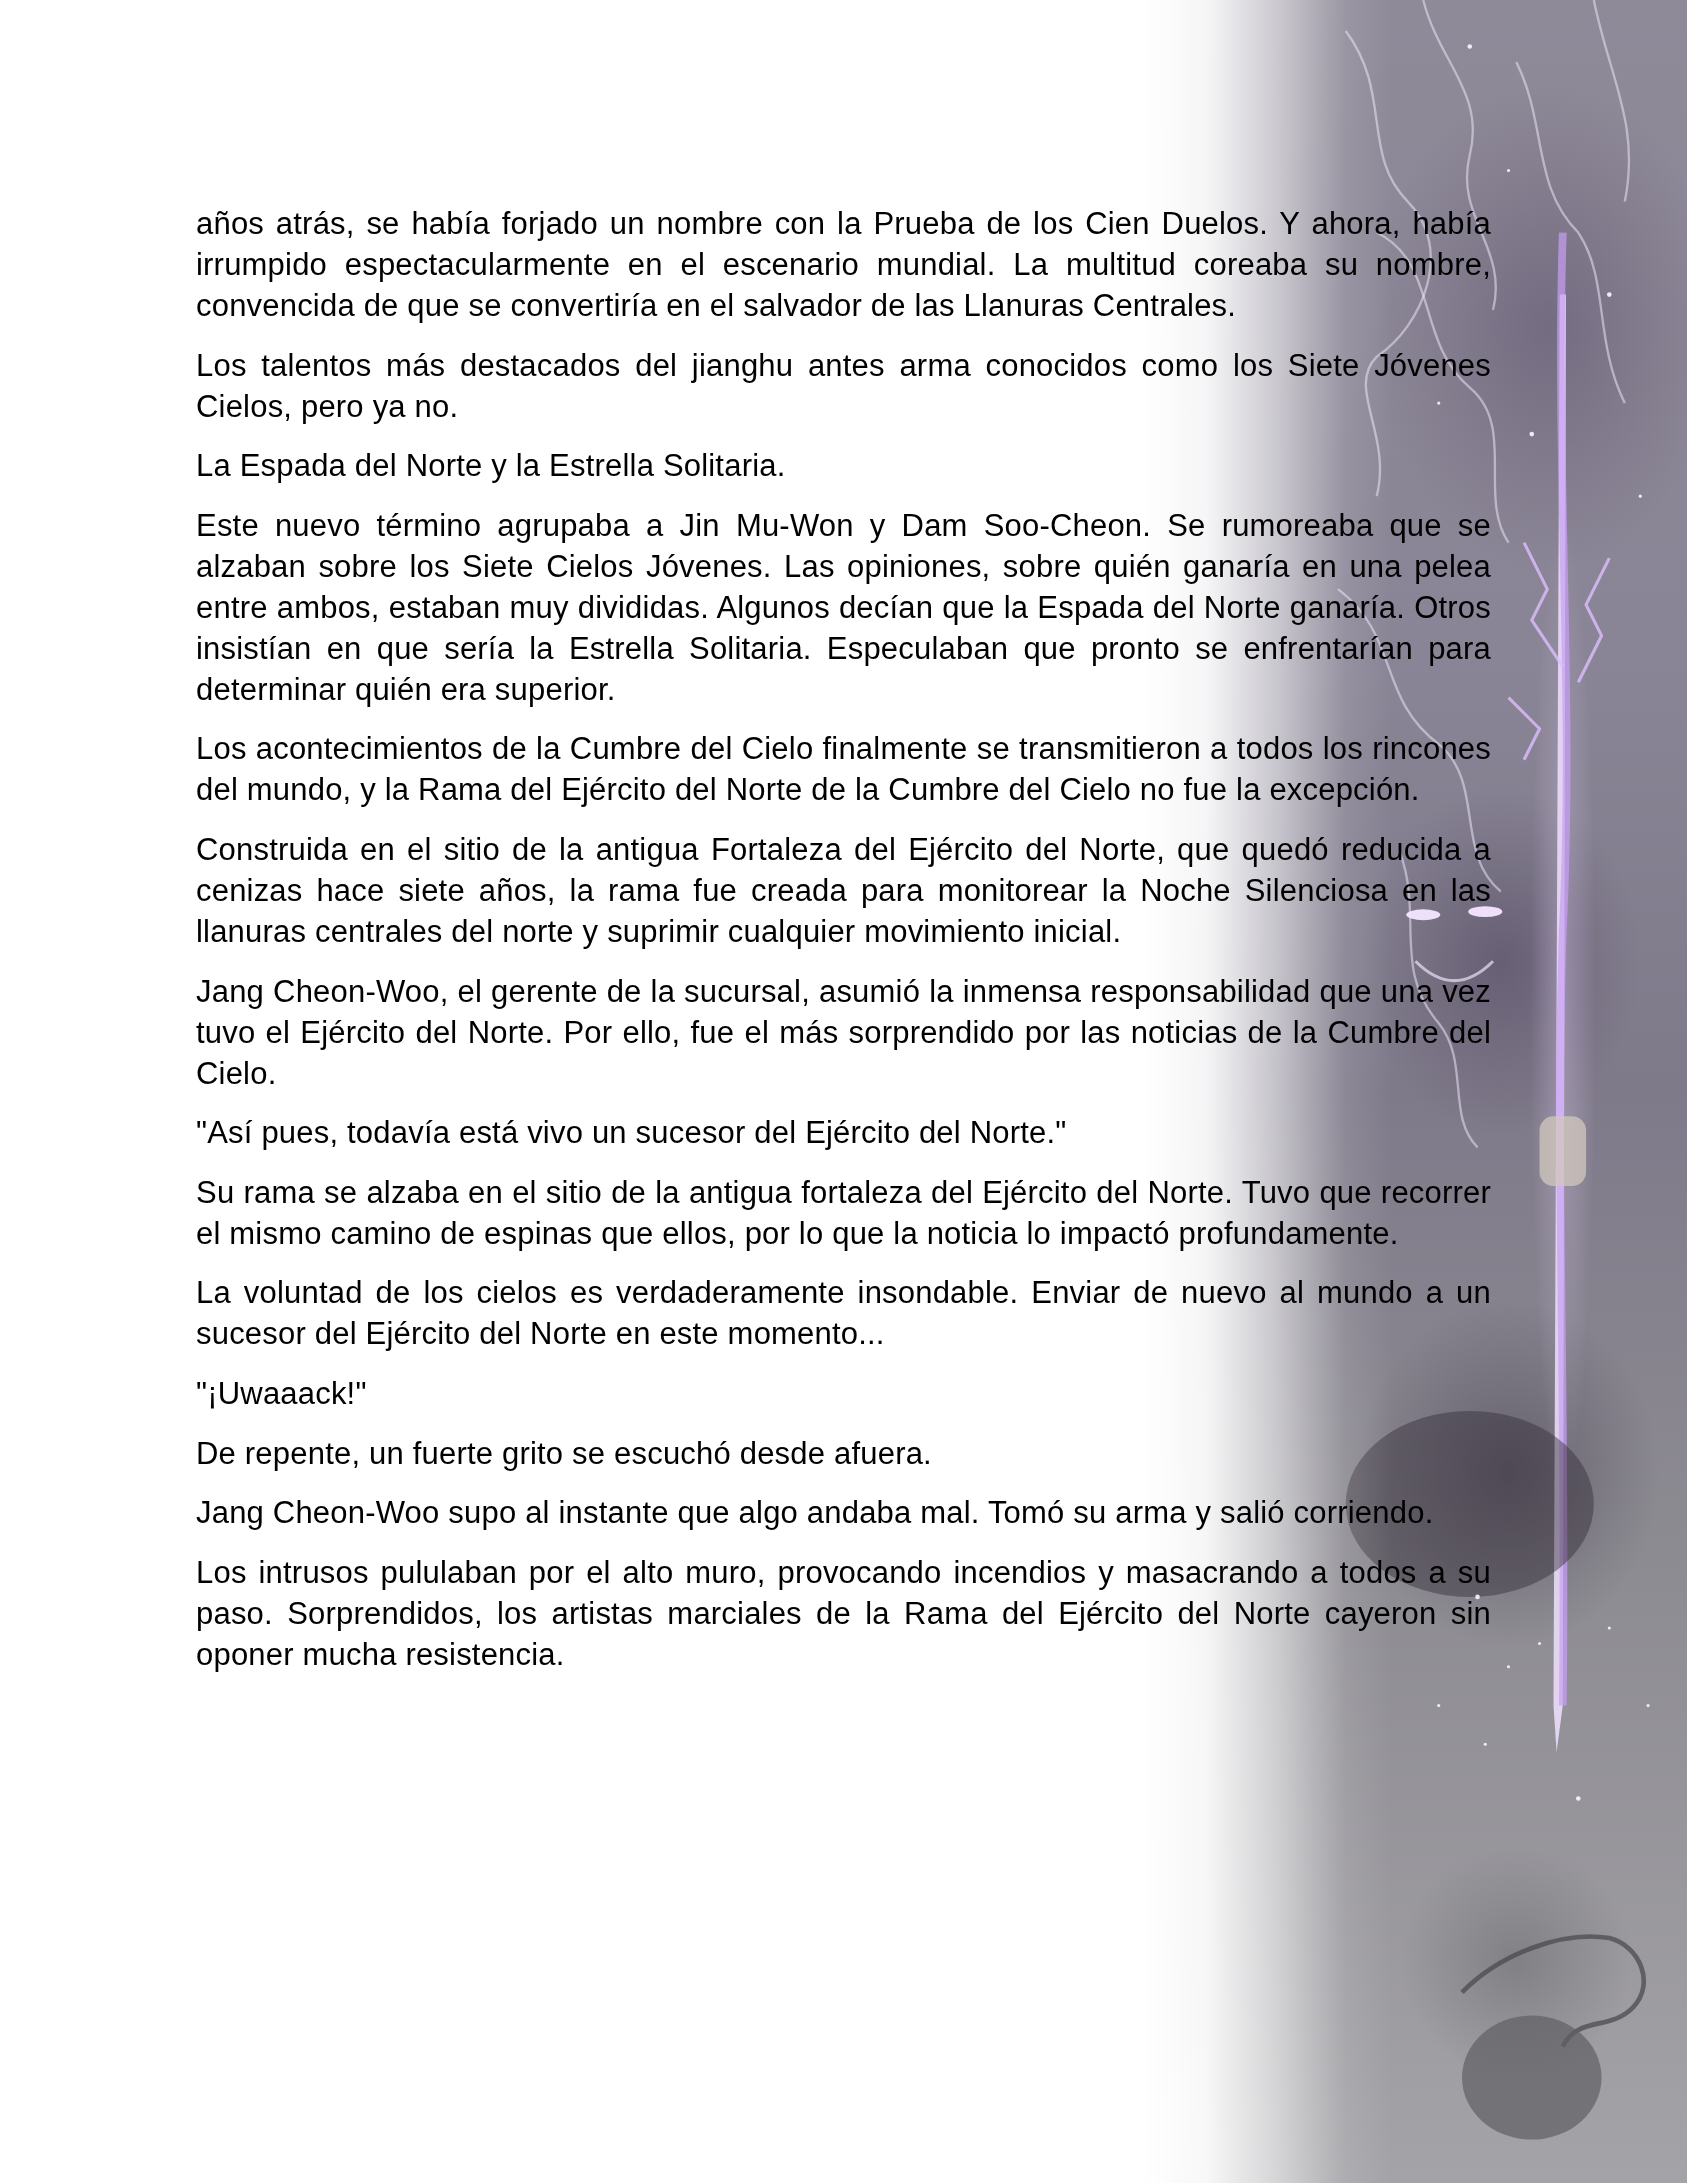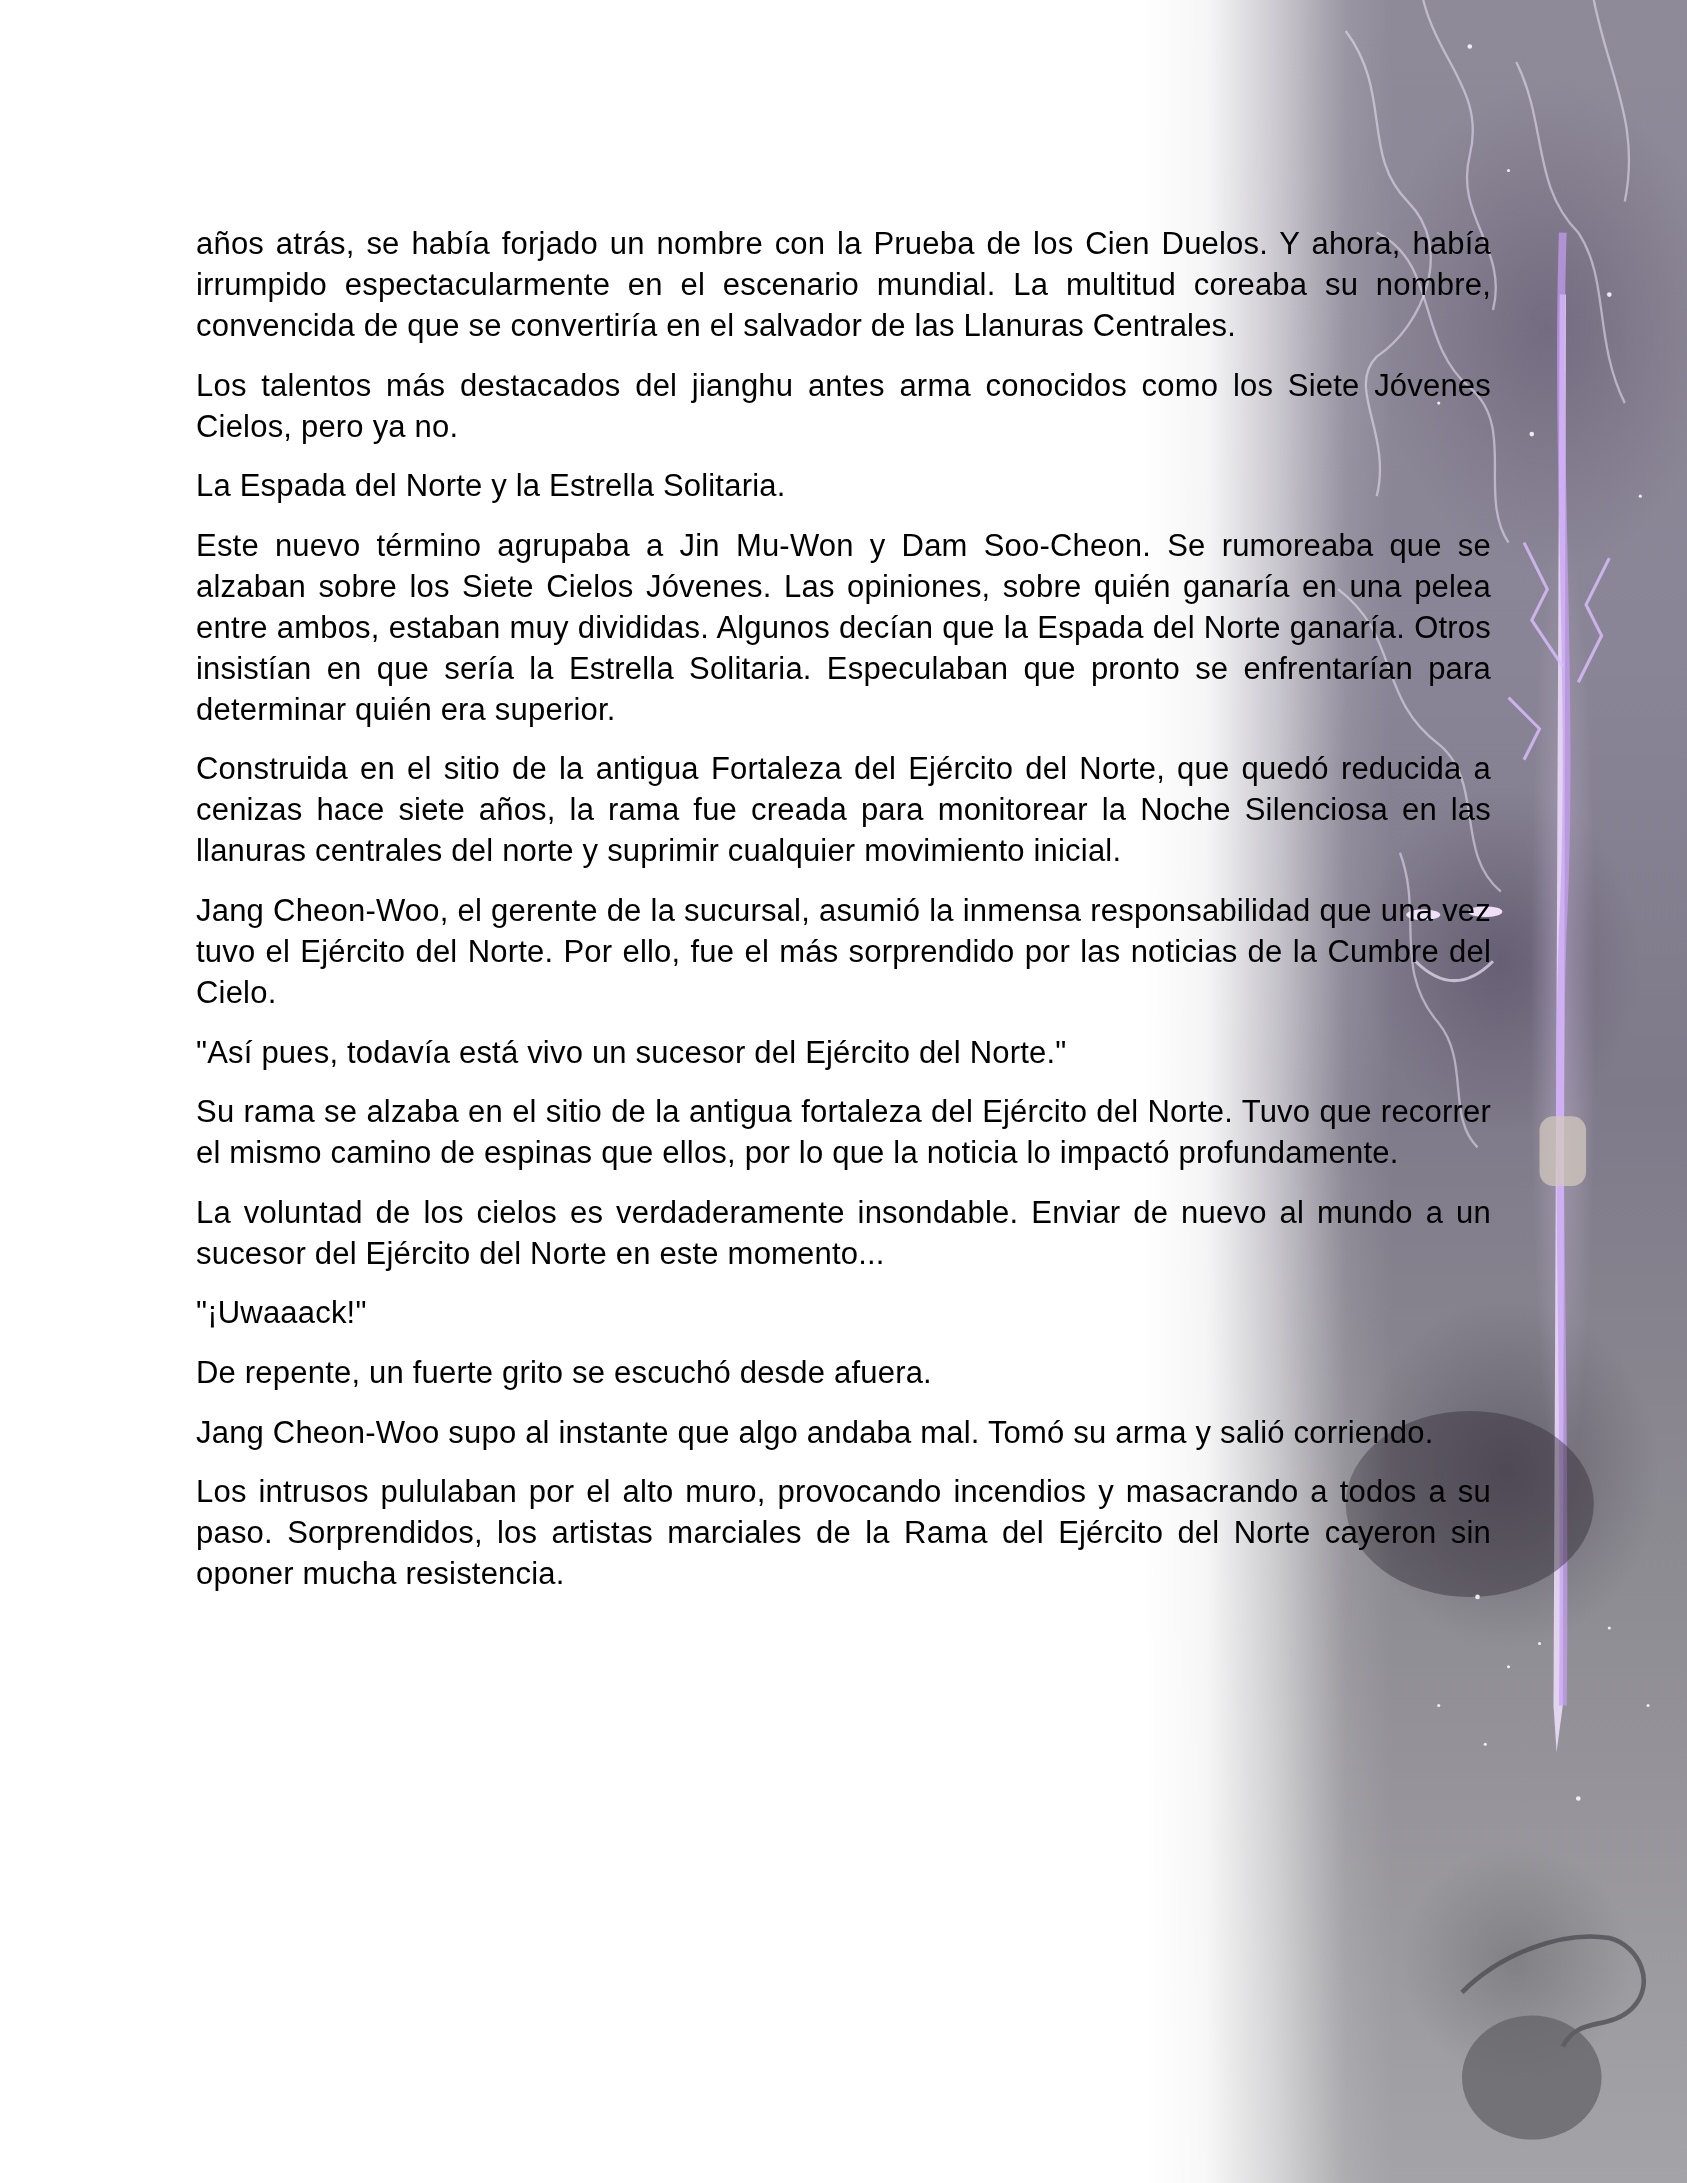--- a/index.html
+++ b/index.html
@@ -45,21 +45,20 @@
     }
     .page {
       position: absolute;
       left: 196px;
       top: 203px;
       width: 1295px;
       color: #000000;
       font-size: 31px;
       line-height: 41px;
       letter-spacing: 0.2px;
-      margin-top: 20px;
     }
     .page p {
       margin: 0 0 18.6px 0;
       text-align: justify;
       text-align-last: left;
     }
   </style>
 </head>
 <body>
 
@@ -120,20 +119,21 @@
     </g>
   </svg>
   <div class="art-fade"></div>
 </div>
 
 <main class="page">
   <p>años atrás, se había forjado un nombre con la Prueba de los Cien Duelos. Y ahora, había irrumpido espectacularmente en el escenario mundial. La multitud coreaba su nombre, convencida de que se convertiría en el salvador de las Llanuras Centrales.</p>
   <p>Los talentos más destacados del jianghu antes arma conocidos como los Siete Jóvenes Cielos, pero ya no.</p>
   <p>La Espada del Norte y la Estrella Solitaria.</p>
   <p>Este nuevo término agrupaba a Jin Mu-Won y Dam Soo-Cheon. Se rumoreaba que se alzaban sobre los Siete Cielos Jóvenes. Las opiniones, sobre quién ganaría en una pelea entre ambos, estaban muy divididas. Algunos decían que la Espada del Norte ganaría. Otros insistían en que sería la Estrella Solitaria. Especulaban que pronto se enfrentarían para determinar quién era superior.</p>
+  <p>Los acontecimientos de la Cumbre del Cielo finalmente se transmitieron a todos los rincones del mundo, y la Rama del Ejército del Norte de la Cumbre del Cielo no fue la excepción.</p>
   <p>Construida en el sitio de la antigua Fortaleza del Ejército del Norte, que quedó reducida a cenizas hace siete años, la rama fue creada para monitorear la Noche Silenciosa en las llanuras centrales del norte y suprimir cualquier movimiento inicial.</p>
   <p>Jang Cheon-Woo, el gerente de la sucursal, asumió la inmensa responsabilidad que una vez tuvo el Ejército del Norte. Por ello, fue el más sorprendido por las noticias de la Cumbre del Cielo.</p>
   <p>"Así pues, todavía está vivo un sucesor del Ejército del Norte."</p>
   <p>Su rama se alzaba en el sitio de la antigua fortaleza del Ejército del Norte. Tuvo que recorrer el mismo camino de espinas que ellos, por lo que la noticia lo impactó profundamente.</p>
   <p>La voluntad de los cielos es verdaderamente insondable. Enviar de nuevo al mundo a un sucesor del Ejército del Norte en este momento...</p>
   <p>"¡Uwaaack!"</p>
   <p>De repente, un fuerte grito se escuchó desde afuera.</p>
   <p>Jang Cheon-Woo supo al instante que algo andaba mal. Tomó su arma y salió corriendo.</p>
   <p>Los intrusos pululaban por el alto muro, provocando incendios y masacrando a todos a su paso. Sorprendidos, los artistas marciales de la Rama del Ejército del Norte cayeron sin oponer mucha resistencia.</p>
 </main>

